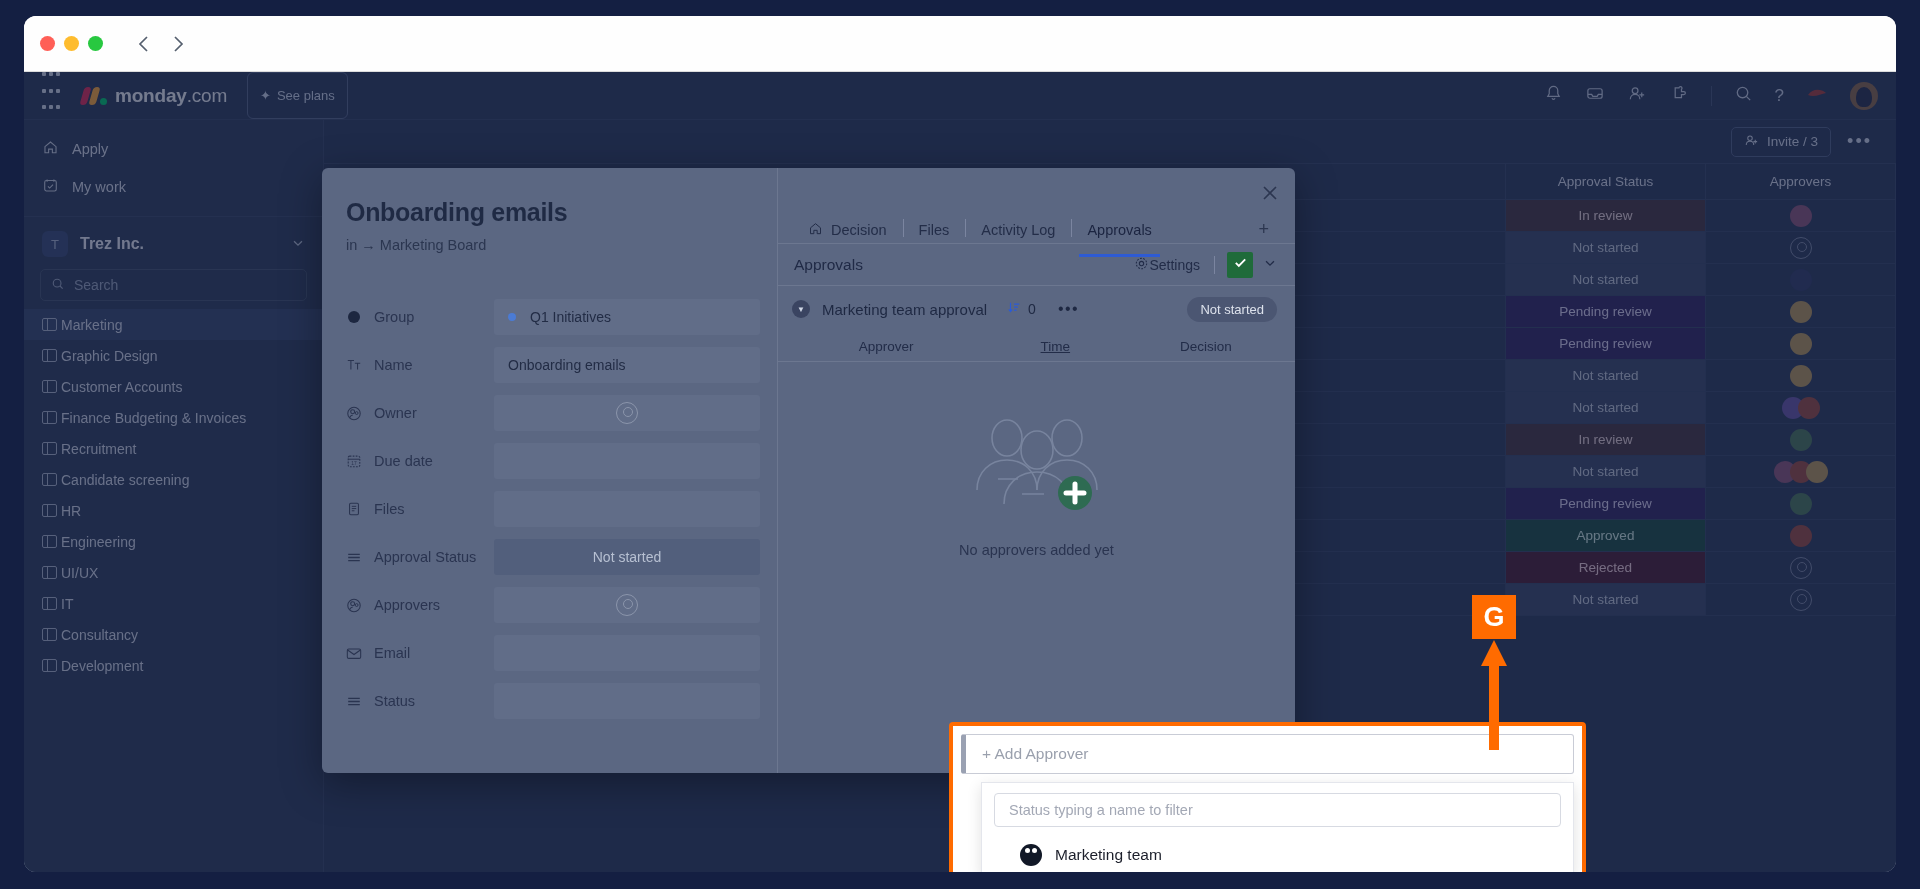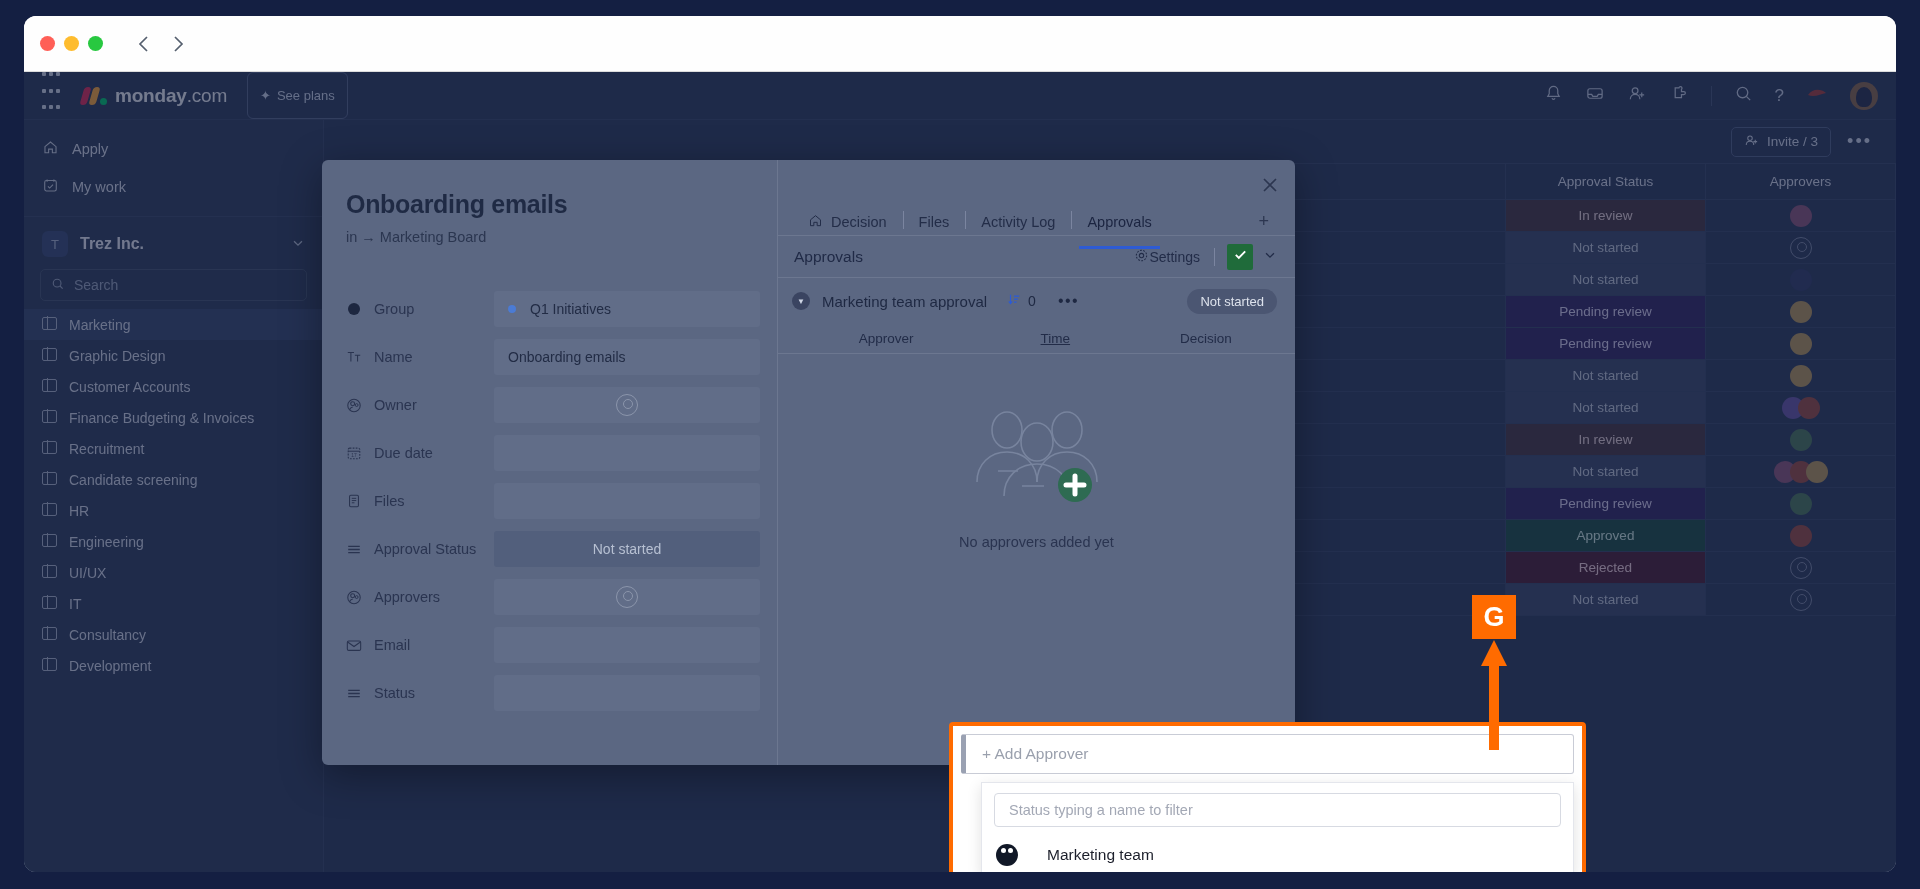--- a/index.html
+++ b/index.html
@@ -71,21 +71,21 @@
   .side-row { display:flex; align-items:center; gap:13px; padding:9px 18px; }
   .side-row .lbl { font-size:14.5px; }
   .side-div { height:1px; background:#3d4d6e; margin:10px 0 8px; }
   .workspace { display:flex; align-items:center; gap:12px; padding:6px 18px 10px; }
   .ws-badge { width:26px; height:26px; border-radius:6px; background:#3c4f7a; color:#aab7d1;
               display:flex; align-items:center; justify-content:center; font-size:13px;}
   .ws-name { font-size:16px; font-weight:700; color:#e8ecf5; }
   .ws-caret { margin-left:auto; color:#b9c3d8; }
   .searchbox { margin:2px 16px 8px; height:32px; border:1px solid #475874; border-radius:5px;
                display:flex; align-items:center; gap:9px; padding:0 10px; color:#9aa7c0; font-size:14px;}
-  .board-item { display:flex; gap:12px; padding:7.5px 18px; font-size:14px; color:#d2d9e9; }
+  .board-item { display:flex; align-items:center; gap:4px; padding:7.5px 18px; font-size:14px; color:#d2d9e9; }
   .board-item.active { background:#3b4c72; }
   .board-ico { width:15px; height:13px; border:1.4px solid #aab5cc; border-radius:2px; position:relative; flex:none;}
   .board-ico:after{content:"";position:absolute;left:4px;top:-1.4px;bottom:-1.4px;width:1.4px;background:#aab5cc;}
 
   
   .board-area { position:absolute; left:300px; top:48px; right:0; bottom:0; background:#2f3e5e; }
   .board-head { height:44px; display:flex; align-items:center; justify-content:flex-end;
                 padding:0 24px; gap:16px; border-bottom:1px solid #3d4d6e;}
   .invite-btn { display:flex; align-items:center; gap:8px; border:1px solid #56668a; border-radius:5px;
                 color:#cfd7e8; font-size:13.5px; padding:5px 12px; }
@@ -107,21 +107,21 @@
   .sv-approved   { background:#1f5147; color:#cfe9e1; }
   .sv-rejected   { background:#4f2338; color:#f0cfda; }
   .mini-av { width:22px; height:22px; border-radius:50%; display:inline-block; }
   .mini-av.empty { border:1.4px solid #7e8aa5; background:transparent; position:relative;}
   .mini-av.empty:after{content:"";position:absolute;left:6px;top:4px;width:8px;height:8px;border-radius:50%;border:1.4px solid #7e8aa5;}
   .av-stack { display:flex; }
   .av-stack .mini-av + .mini-av { margin-left:-6px; }
 
   
   .modal {
-    position:absolute; left:298px; top:88px; width:973px; height:605px;
+    position:absolute; left:298px; top:96px; width:973px; height:605px;
     background:#5b6782; border-radius:6px; z-index:60; overflow:hidden;
     box-shadow:0 10px 40px rgba(0,0,0,0.35);
     display:flex;
   }
   .modal-left { width:455px; padding:30px 0 0 24px; position:relative; }
   .modal-title { font-size:25px; font-weight:700; color:#1f2a44; letter-spacing:-0.3px; }
   .modal-sub { margin-top:10px; font-size:14.5px; color:#2b3650; }
   .field-list { margin-top:40px; }
   .field-row { display:flex; align-items:center; height:48px; }
   .field-label { width:148px; display:flex; align-items:center; gap:12px; color:#2a3450; font-size:14.5px; }
@@ -185,21 +185,21 @@
     margin:8px 8px 0; height:40px; border:1px solid #c9ccd6; border-left:5px solid #9aa1b2;
     border-radius:3px; display:flex; align-items:center; padding:0 16px;
     color:#9aa0ad; font-size:15.5px;
   }
   .popup-panel {
     position:absolute; left:28px; right:8px; top:56px; background:#fff;
     border:1px solid #e4e6ec; box-shadow:0 4px 14px rgba(0,0,0,0.12); padding:8px 0 0;
   }
   .popup-filter { margin:2px 12px 8px; height:34px; border:1px solid #d7dae2; border-radius:4px;
                   display:flex; align-items:center; padding:0 14px; color:#a3a8b5; font-size:14.5px; }
-  .popup-option { display:flex; align-items:center; gap:29px; padding:9px 14px; font-size:15.5px; color:#1c1f2b; }
+  .popup-option { display:flex; align-items:center; gap:13px; padding:9px 14px; font-size:15.5px; color:#1c1f2b;margin-left:24px; }
   .team-ico { width:22px; height:22px; border-radius:50%; background:#111827; position:relative; flex:none; }
   .team-ico:before{content:"";position:absolute;left:5px;top:4px;width:5px;height:5px;border-radius:50%;background:#fff;}
   .team-ico:after{content:"";position:absolute;right:5px;top:4px;width:5px;height:5px;border-radius:50%;background:#fff;}
 
   
   .g-marker {
     position:absolute; left:1448px; top:523px; width:44px; height:44px; background:#ff6b00;
     color:#fff; font-size:27px; font-weight:700; display:flex; align-items:center;
     justify-content:center; z-index:95; font-family:"Liberation Sans", sans-serif;
   }

